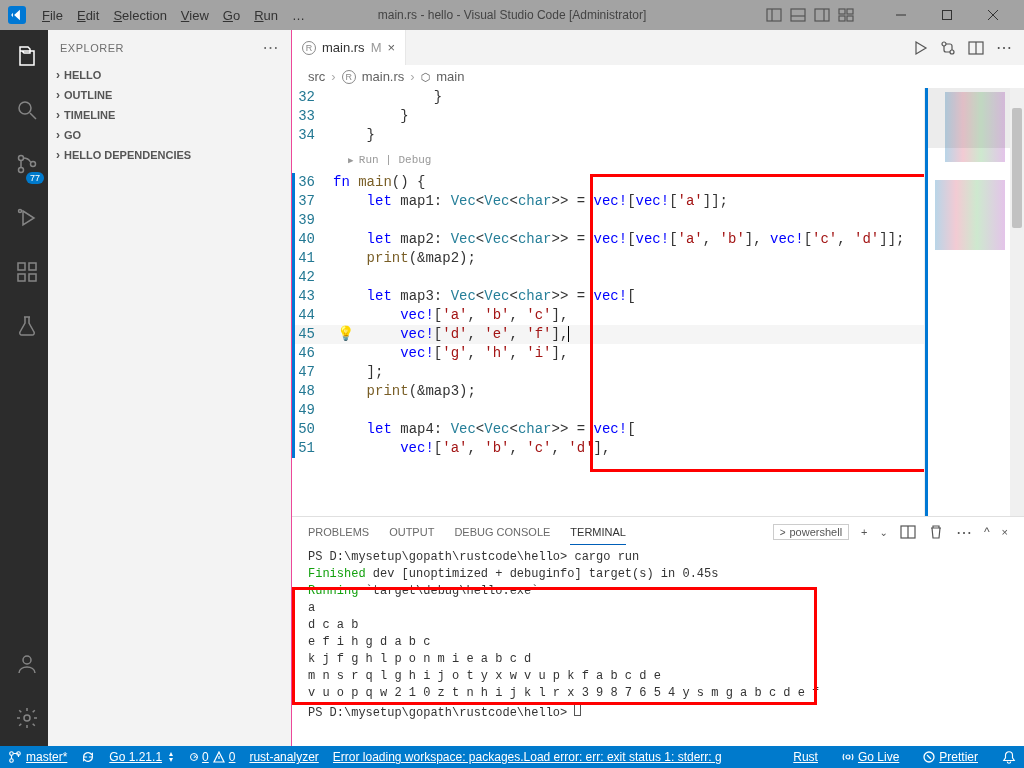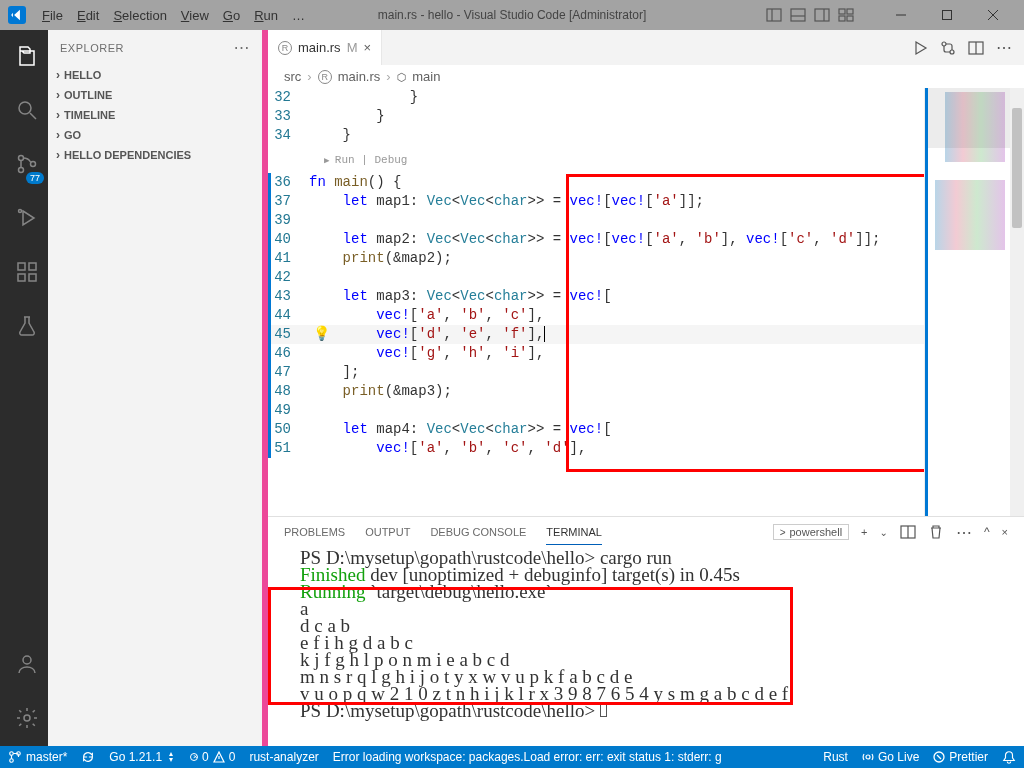--- a/index.html
+++ b/index.html
@@ -15,21 +15,21 @@
 .titlebar .wincontrols .layout-icons { display: flex; gap: 8px; margin-right: 20px; }
 .titlebar .wincontrols .sys { display: flex; }
 .titlebar .wincontrols .sys div { width: 46px; height: 30px; display: flex; align-items: center; justify-content: center; cursor: pointer; }
 .main { display: flex; height: calc(100% - 30px - 22px); }
 .activitybar { width: 48px; background: #2c2c2c; display: flex; flex-direction: column; align-items: center; padding-top: 8px; gap: 18px; position: relative; }
 .activitybar .icon { width: 52px; height: 36px; display: flex; align-items: center; justify-content: center; color: #858585; cursor: pointer; position: relative; padding-left: 6px; }
 .activitybar .icon.active { color: #fff; }
 .activitybar .icon.active::before { content: ""; position: absolute; left: 0; top: 0; bottom: 0; width: 2px; background: #fff; }
 .activitybar .badge { position: absolute; bottom: -2px; right: 6px; background: #007acc; color: #fff; border-radius: 8px; font-size: 9px; padding: 0 4px; line-height: 12px; }
 .activitybar .bottom { margin-top: auto; margin-bottom: 10px; display: flex; flex-direction: column; gap: 18px; }
-.sidebar { width: 220px; background: #f3f3f3; border-right: 6px solid #ec4899; display: flex; flex-direction: column; }
+.sidebar { width: 244px; background: #f3f3f3; border-right: 1px solid #ec4899; display: flex; flex-direction: column; }
 .sidebar .hdr { padding: 8px 12px; font-size: 11px; color: #6f6f6f; letter-spacing: 0.5px; display: flex; align-items: center; }
 .sidebar .hdr .dots { margin-left: auto; cursor: pointer; font-size: 16px; }
 .sidebar .item { padding: 3px 8px; font-size: 11px; font-weight: 700; color: #555; display: flex; align-items: center; cursor: pointer; }
 .sidebar .item .chev { margin-right: 4px; font-size: 12px; }
 .editor-area { flex: 1; display: flex; flex-direction: column; min-width: 0; background: #fff; }
 .tabs { height: 35px; background: #f3f3f3; display: flex; align-items: stretch; }
 .tab { background: #fff; border-right: 1px solid #e7e7e7; display: flex; align-items: center; padding: 0 10px; gap: 6px; font-size: 13px; }
 .tab .mod { color: #999; }
 .tab .close { cursor: pointer; color: #616161; }
 .tabs .right-actions { margin-left: auto; display: flex; align-items: center; gap: 12px; padding-right: 12px; color: #555; }
@@ -53,25 +53,25 @@
 .cursor { display: inline-block; width: 1px; height: 16px; background: #000; vertical-align: middle; }
 .minimap { width: 100px; background: #fff; border-left: 1px solid #eee; position: relative; }
 .minimap .blob { position: absolute; background: linear-gradient(90deg, #7fb3d5 0%, #e8a0b0 30%, #a5d6a7 60%, #ce93d8 100%); opacity: 0.55; }
 .minimap .slider { position: absolute; left: 0; right: 0; height: 60px; background: rgba(100,100,100,0.12); }
 .panel { height: 230px; border-top: 1px solid #e0e0e0; background: #fff; display: flex; flex-direction: column; }
 .panel-tabs { display: flex; align-items: center; padding: 0 16px; height: 30px; font-size: 11px; color: #6a6a6a; gap: 20px; }
 .panel-tabs .ptab { cursor: pointer; padding: 6px 0; }
 .panel-tabs .ptab.active { color: #333; border-bottom: 1px solid #005fb8; }
 .panel-tabs .right { margin-left: auto; display: flex; align-items: center; gap: 12px; color: #555; }
 .panel-tabs .shell { border: 1px solid #ccc; padding: 1px 6px; font-size: 11px; display: flex; align-items: center; gap: 4px; }
-.terminal { flex: 1; font-family: Liberation Serif, serif; font-size: 19px; line-height: 17px; padding: 2px 32px; overflow: hidden; position: relative; }
+.terminal { flex: 1; font-family: Liberation Mono, monospace; font-size: 12px; line-height: 17px; padding: 2px 16px; overflow: hidden; position: relative; }
 .terminal .tg { color: #13a10e; }
 .statusbar { height: 22px; background: #007acc; color: #fff; display: flex; align-items: center; font-size: 12px; padding: 0 8px; gap: 14px; }
-.statusbar .seg { display: flex; align-items: center; gap: 4px; cursor: pointer; white-space: nowrap; }
-.statusbar .right { margin-left: auto; display: flex; gap: 14px; }
+.statusbar .seg { display: flex; align-items: center; gap: 4px; cursor: pointer; white-space: nowrap; text-decoration: underline; }
+.statusbar .right { margin-left: auto; display: flex; gap: 24px; }
 .err-dot { width:8px; height:8px; border:1.5px solid #fff; border-radius:50%; display:inline-block; }
 .rust-icon { display:inline-flex; width:14px; height:14px; border:1px solid #888; border-radius:50%; align-items:center; justify-content:center; font-size:9px; color:#888; }
 .cube { font-size: 11px; color: #666; }
 svg { display: block; }
 .ic { width:16px; height:16px; }
 .scrollbar-v { position:absolute; right:0; top:0; bottom:0; width:14px; background:#f0f0f0; }
 .scrollbar-v .thumb { position:absolute; left:2px; right:2px; background:#c2c2c2; border-radius:2px; }
 .hl-line { background: #f5f5f5; }
 </style>
 </head>

